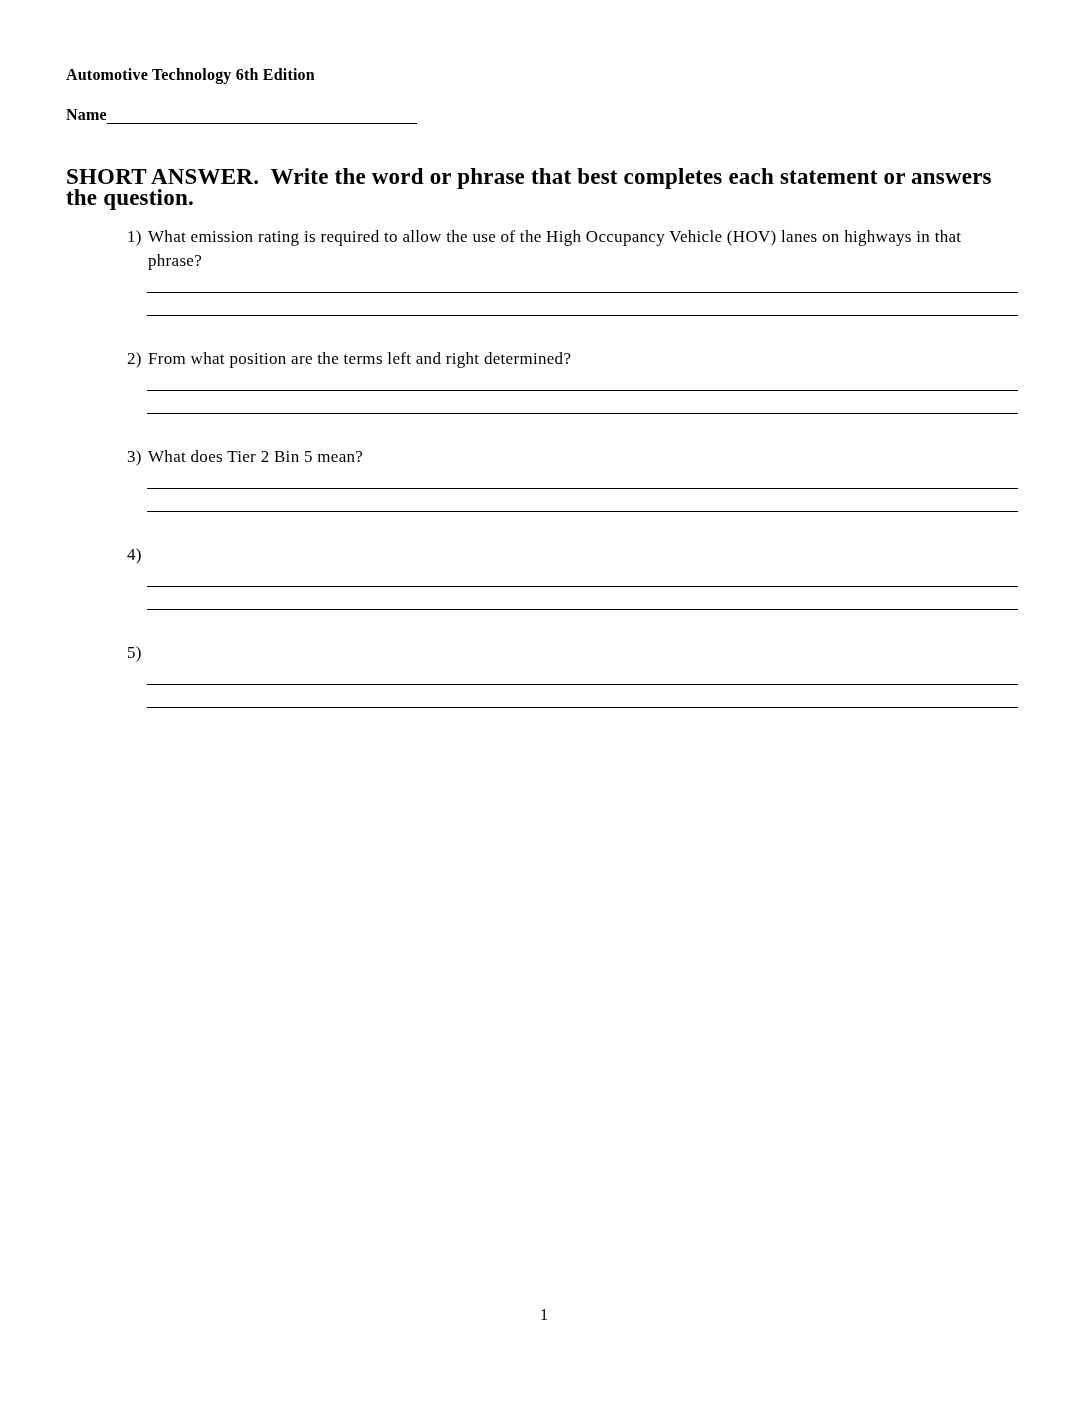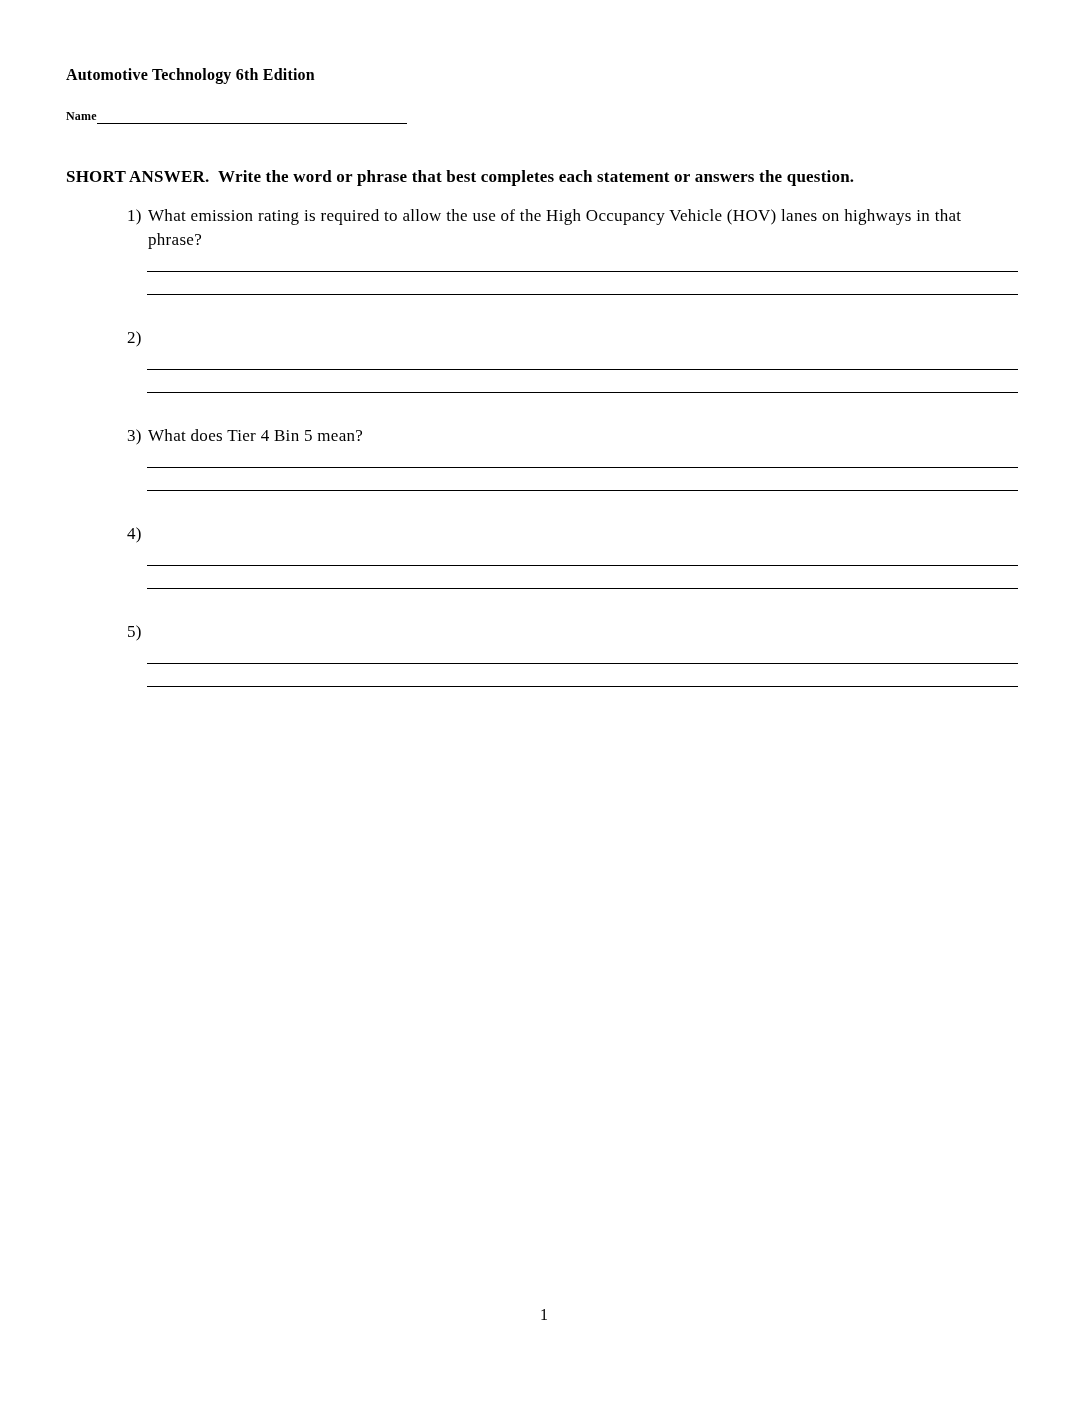--- a/index.html
+++ b/index.html
@@ -22,34 +22,34 @@
     line-height: 22px;
     letter-spacing: 0.2px;
   }
   .name-row {
     margin-top: 18px;
     display: flex;
     align-items: flex-end;
     height: 20px;
   }
   .name-label {
-    font-size: 12px;
+    font-size: 16px;
     font-weight: 700;
     letter-spacing: 0.2px;
     text-align: right;
   }
   .name-line {
     display: inline-block;
     width: 310px;
     height: 17px;
     border-bottom: 1px solid #000000;
   }
   .section-heading {
     margin-top: 42px;
-    font-size: 17px;
+    font-size: 23px;
     font-weight: 700;
     letter-spacing: 0.2px;
     white-space: pre-wrap;
     line-height: 21px;
   }
   .questions {
     margin-top: 17px;
   }
   .q-block {
     margin-bottom: 31px;
@@ -108,29 +108,30 @@
         <span class="q-num">1)</span>
         <span class="q-text">What emission rating is required to allow the use of the High Occupancy Vehicle (HOV) lanes on highways in that phrase?</span>
       </div>
       <div class="ans-line first"></div>
       <div class="ans-line second"></div>
     </div>
 
     <div class="q-block">
       <div class="q-row">
         <span class="q-num">2)</span>
+        <span class="q-text">From what position are the terms left and right determined?</span>
       </div>
       <div class="ans-line first"></div>
       <div class="ans-line second"></div>
     </div>
 
     <div class="q-block">
       <div class="q-row">
         <span class="q-num">3)</span>
-        <span class="q-text">What does Tier 4 Bin 5 mean?</span>
+        <span class="q-text">What does Tier 2 Bin 5 mean?</span>
       </div>
       <div class="ans-line first"></div>
       <div class="ans-line second"></div>
     </div>
 
     <div class="q-block">
       <div class="q-row">
         <span class="q-num">4)</span>
       </div>
       <div class="ans-line first"></div>

